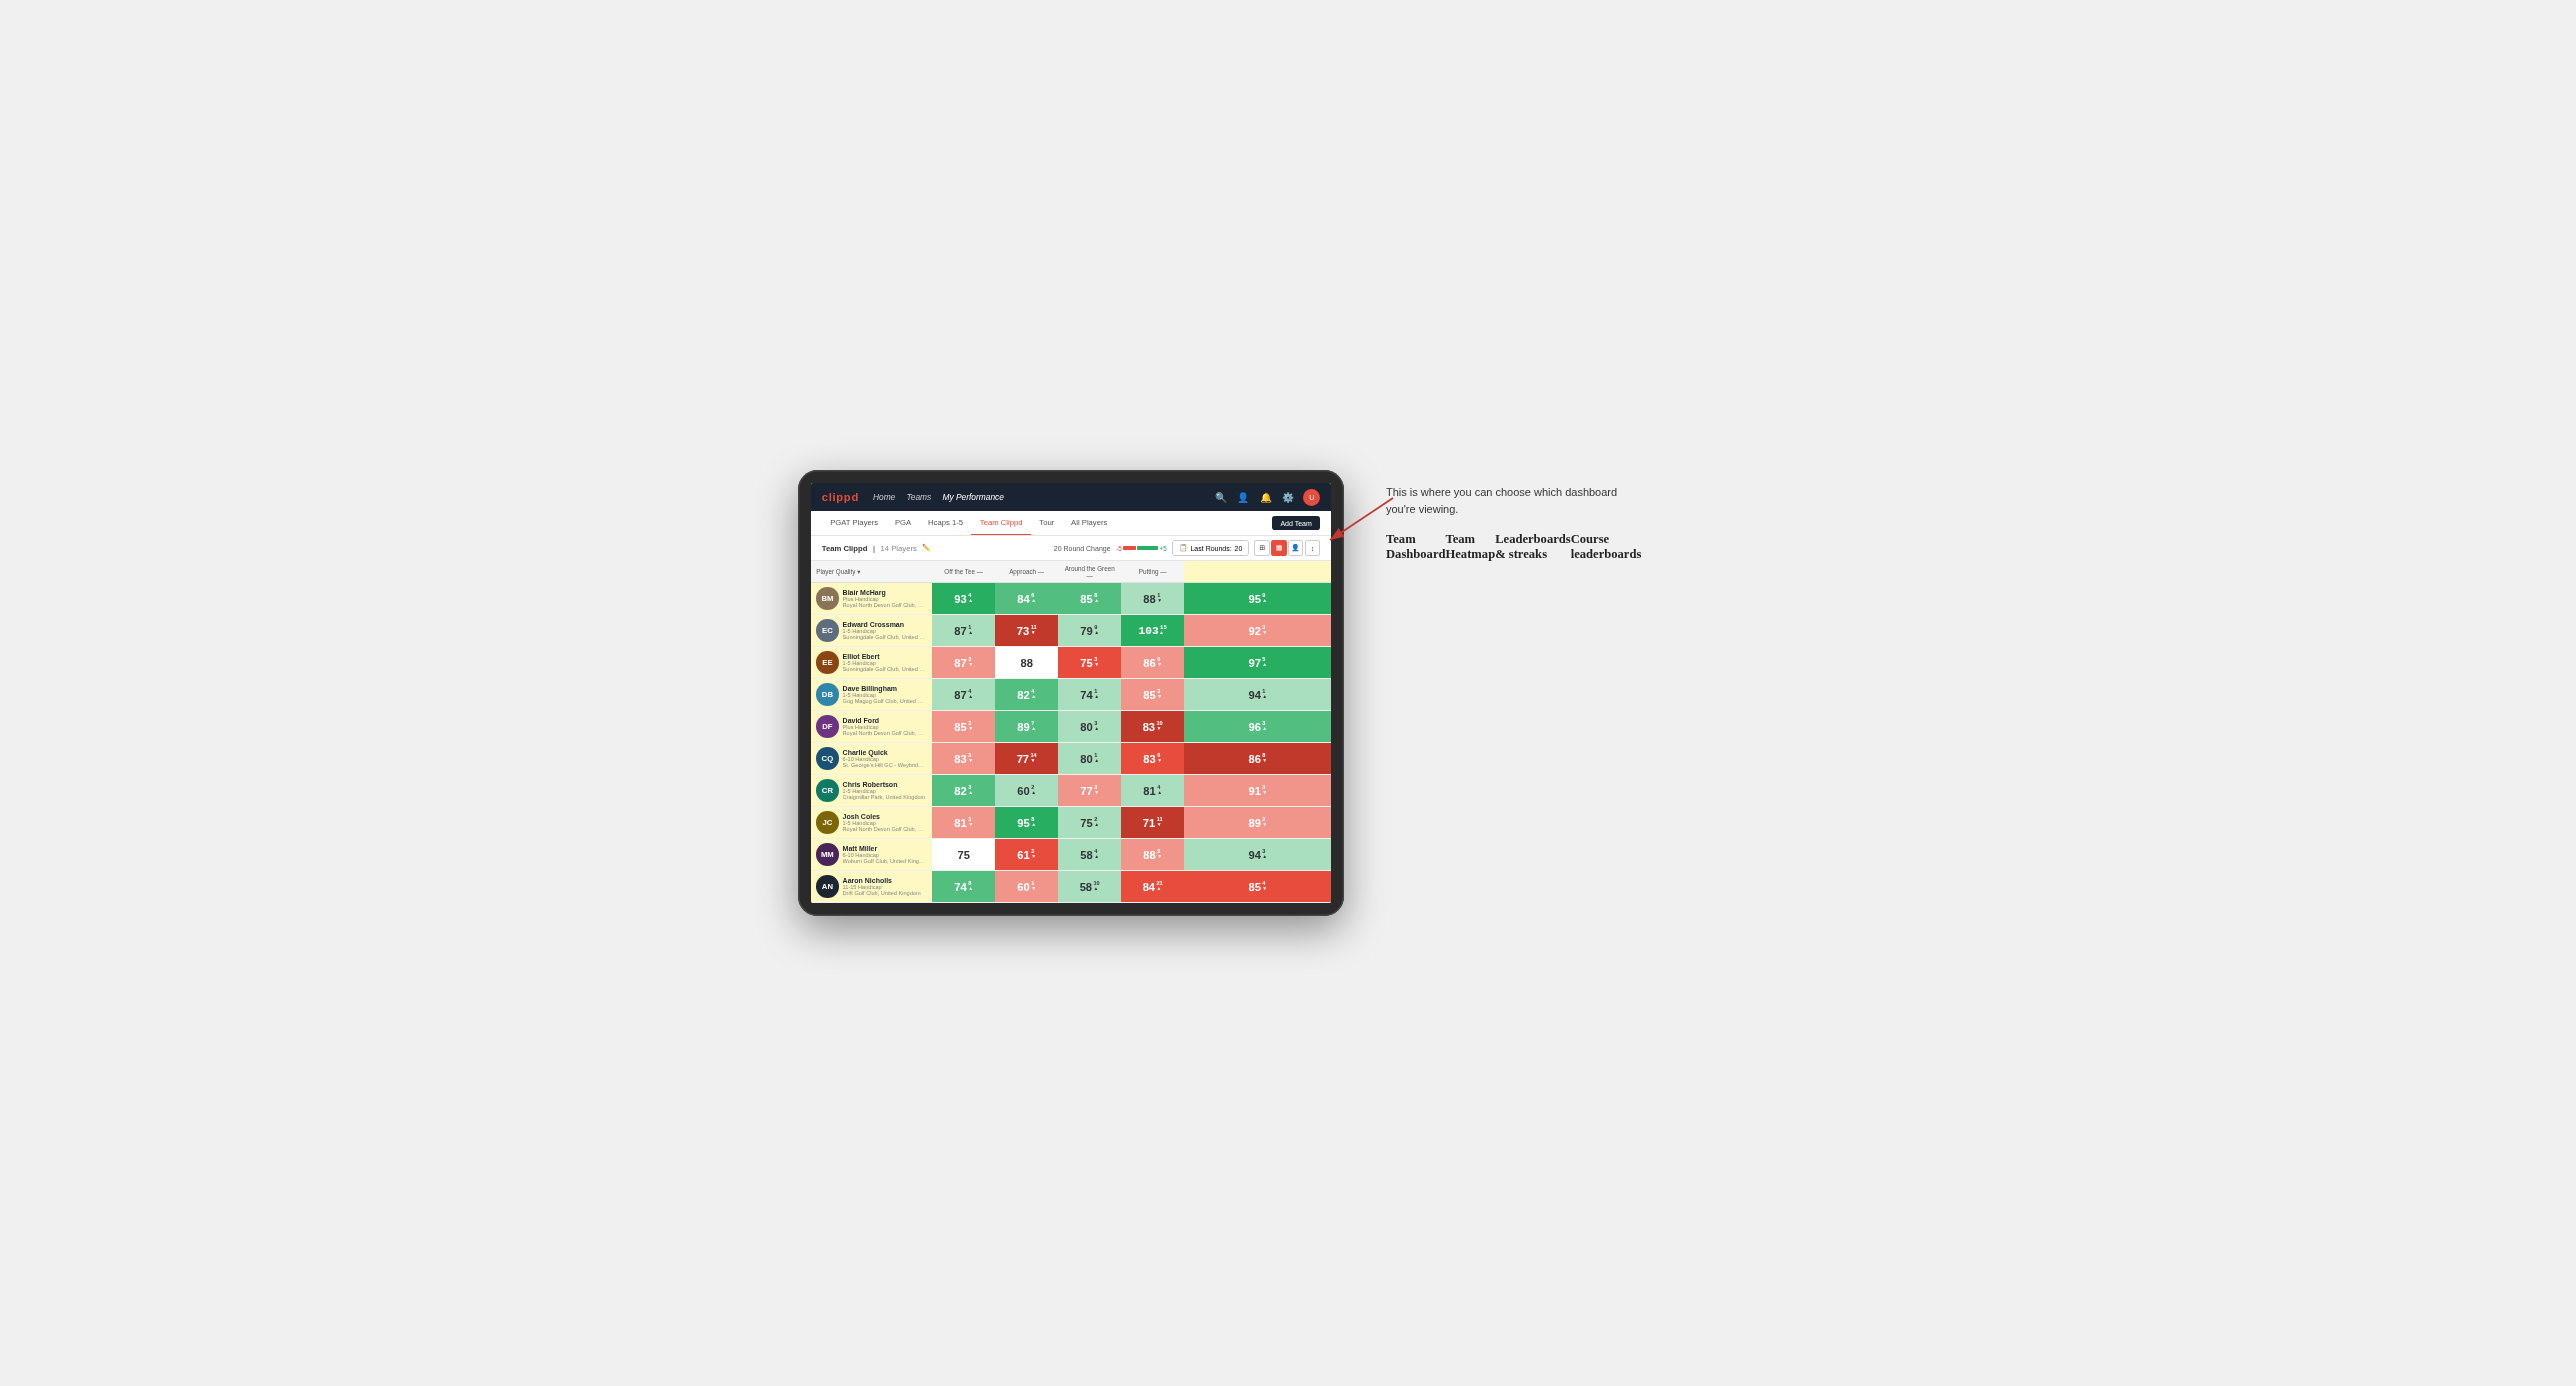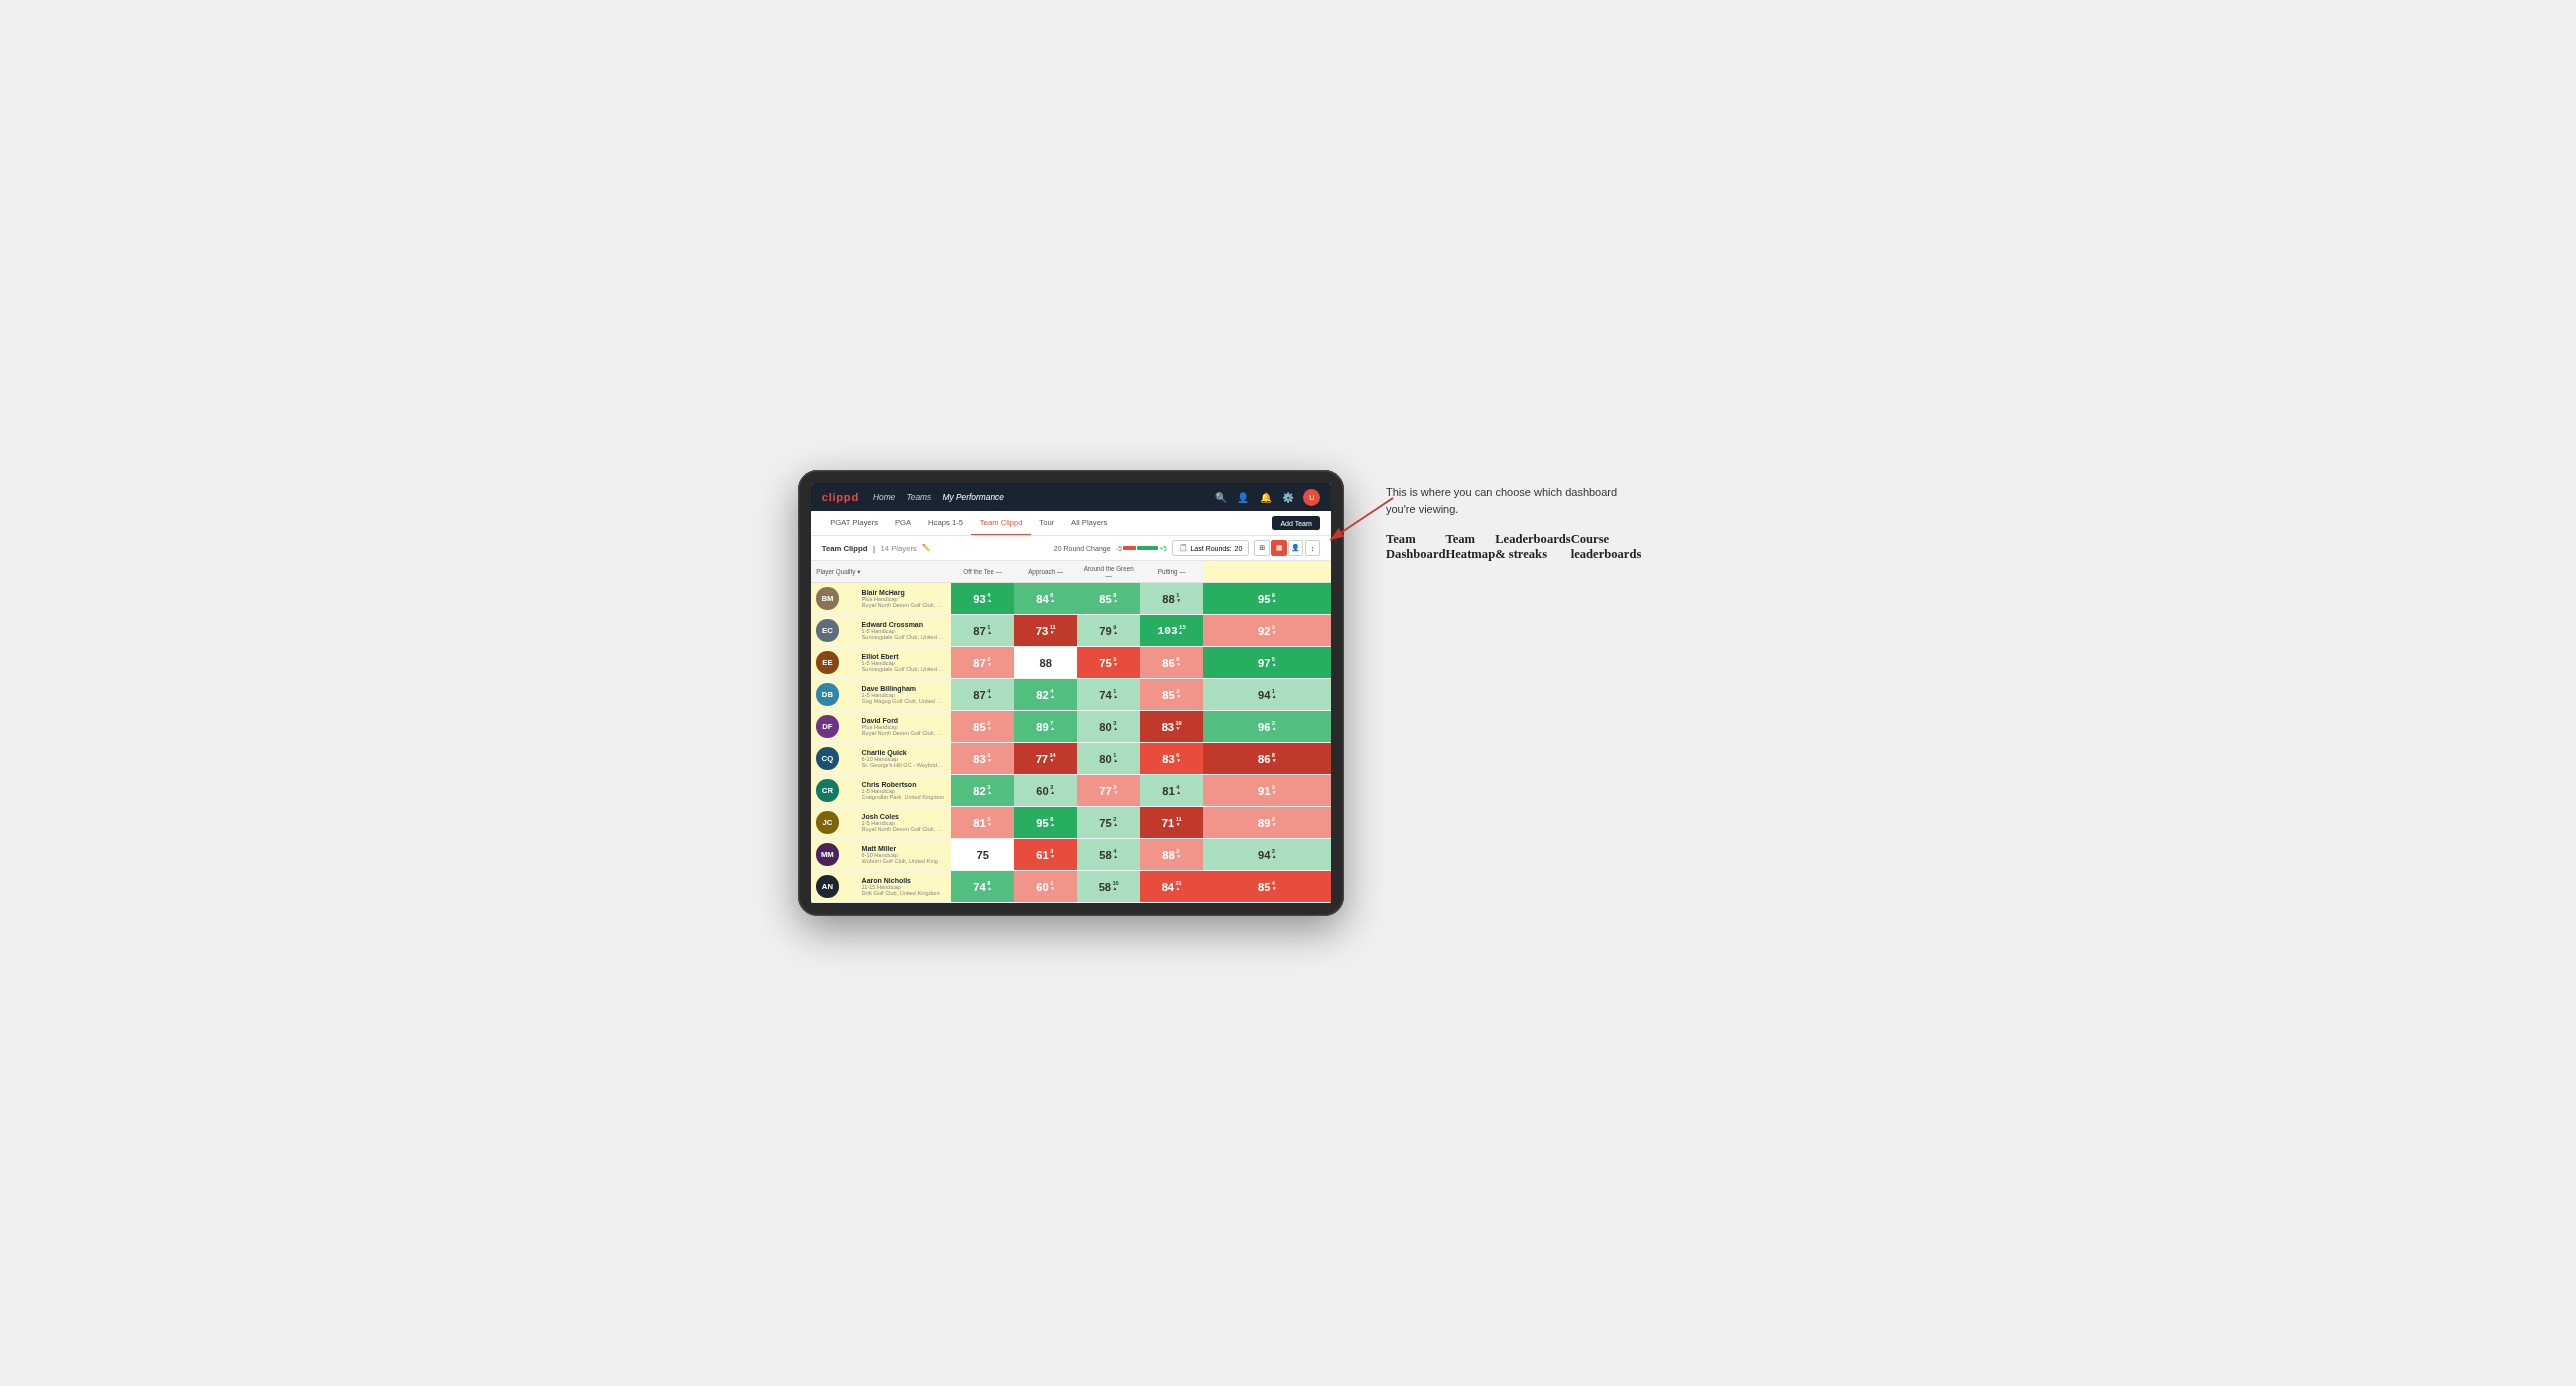--- a/index.html
+++ b/index.html
@@ -238,21 +238,21 @@
     .col-player { width: 112px; }
     .col-metric { width: 63px; text-align: center; }
 
     .data-table tbody tr {
       border-bottom: 0.7px solid #f0f0f0;
     }
 
     .player-cell {
       display: flex;
       align-items: center;
-      gap: 23px;
+      gap: 4px;
       padding: 4.2px 5.6px;
     }
 
     .player-avatar {
       width: 22.4px;
       height: 22.4px;
       border-radius: 50%;
       background: #ccc;
       flex-shrink: 0;
       overflow: hidden;

